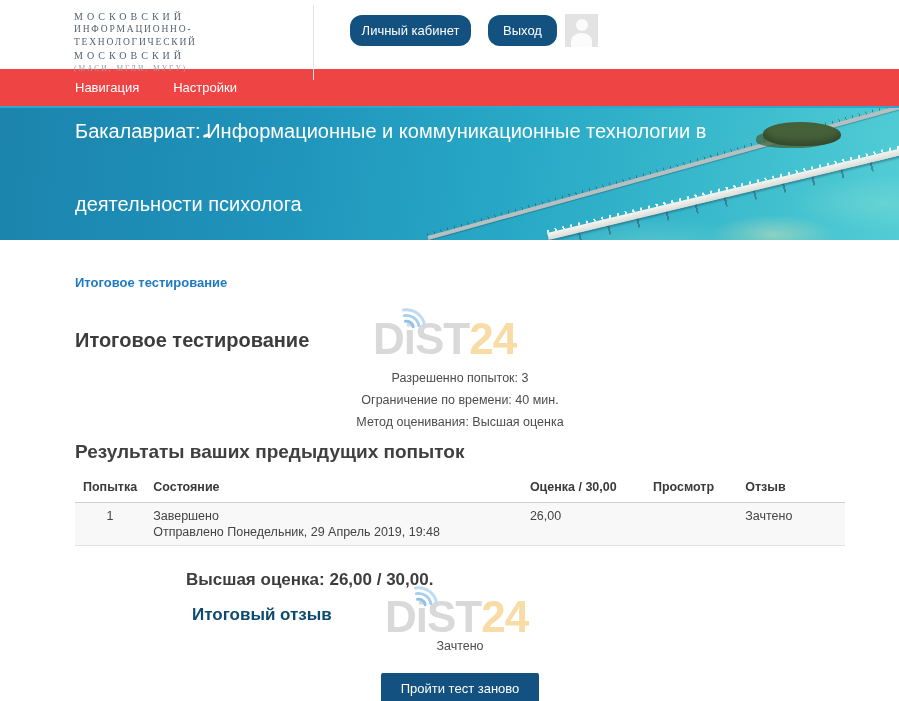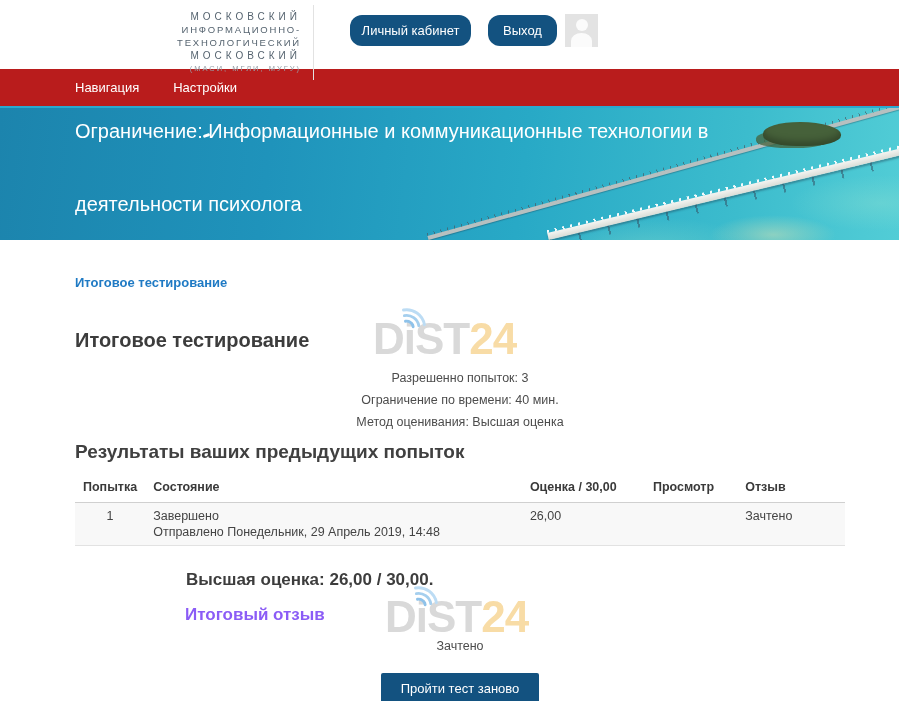--- a/index.html
+++ b/index.html
@@ -6,40 +6,40 @@
   html,body { margin:0; padding:0; background:#fff; }
   .page {
     position:relative; width:899px; height:701px; overflow:hidden;
     background:#fff; font-family:"Liberation Sans", sans-serif;
   }
 
   
   .site-header { position:relative; height:69px; background:#fff; }
   .logo {
     position:absolute; left:70px; top:5px; width:244px; padding:5px 12px 6px 4px;
-    text-align:right; border-right:1px solid #e2e2e2; color:#55636f; cursor:pointer;
+    text-align:left; border-right:1px solid #e2e2e2; color:#55636f; cursor:pointer;font-family:Liberation Serif, serif;
   }
   .logo-l1 { font-size:10px; letter-spacing:4px; line-height:13px; }
   .logo-l2 { font-size:9.5px; letter-spacing:1.8px; line-height:13px; }
   .logo-l3 { font-size:10px; letter-spacing:4px; line-height:13px; }
   .logo-l4 { font-size:7.5px; letter-spacing:2px; line-height:11px; color:#97a0a9; margin-top:1px; }
 
   .btn-header {
     position:absolute; top:15px; height:31px; background:#135280; color:#fff;
     border:none; border-radius:12px; font-size:13px; font-family:inherit; cursor:pointer;
   }
   .btn-cabinet { left:350px; width:121px; }
   .btn-logout  { left:488px; width:69px;  }
 
   .avatar { position:absolute; left:565px; top:14px; width:33px; height:33px; background:#e3e3e3; overflow:hidden; cursor:pointer; }
   .avatar .head { position:absolute; left:10.5px; top:5px; width:12px; height:12px; border-radius:50%; background:#fbfbfb; }
   .avatar .torso { position:absolute; left:6px; top:19px; width:21px; height:16px; border-radius:50% 50% 0 0; background:#fbfbfb; }
 
   
-  .navbar { height:37px; background:#b91c1c; display:flex; align-items:center; gap:34px; padding-left:75px; }
+  .navbar { height:37px; background:#ef4444; display:flex; align-items:center; gap:34px; padding-left:75px; }
   .nav-item { color:#ffffff; font-size:13px; cursor:pointer; }
 
   
   .hero {
     position:relative; height:134px; overflow:hidden;
     background:linear-gradient(97deg,#1c84ad 0%, #1f93bb 30%, #28a9c6 58%, #3cbccd 82%, #52cdd6 100%);
     border-top:2px solid #2ba8cf;
   }
   .hero::before {
     content:""; position:absolute; inset:0;
@@ -113,21 +113,21 @@
   .col-feedback { width:14%;margin-top:31px; }
   .results-table td {
     padding:5px 8px; background:#f8f8f8; border-bottom:1px solid #e2e2e2;
     vertical-align:top; line-height:16px;
   }
   td.cell-attempt { text-align:center; }
 
   .results-indent { margin-left:110px; margin-top:24px; }
   .grade-line { margin:1px; font-size:17px; font-weight:bold; color:#3d3d3d; }
   .feedback-row { position:relative; margin-top:15px; }
-  .feedback-heading { margin:0; font-size:17px; font-weight:bold; color:#8b5cf6; position:relative; z-index:1; }
+  .feedback-heading { margin:7px; font-size:17px; font-weight:bold; color:#0c4a6e; position:relative; z-index:1; }
   .feedback-value { margin:14px 0 0; text-align:center; font-size:12.5px; color:#4c4c4c; position:relative; z-index:1; }
   .retake-wrap { text-align:center; margin-top:20px; position:relative; z-index:1; }
   .retake-btn {
     background:#135280; color:#fff; border:none; border-radius:2px;
     font-size:13px; font-family:inherit; padding:8px 20px; height:31px; cursor:pointer;
   }
 </style>
 </head>
 <body>
 
@@ -152,21 +152,21 @@
     <span class="nav-item">Навигация</span>
     <span class="nav-item">Настройки</span>
   </div>
 
   <div class="hero">
     <div class="bridge-old"></div>
     <div class="bridge-new"></div>
     <div class="island"></div>
     <div class="boat"></div>
     <div class="hero-title">
-      <div class="line1">Ограничение: Информационные и коммуникационные технологии в</div>
+      <div class="line1">Бакалавриат: Информационные и коммуникационные технологии в</div>
       <div class="line2">деятельности психолога</div>
     </div>
   </div>
 
   <div class="breadcrumbs">
     <div class="crumb-row2">
       <span class="crumb">Итоговое тестирование</span>
     </div>
   </div>
 
@@ -199,21 +199,21 @@
           <th class="col-grade">Оценка / 30,00</th>
           <th class="col-review">Просмотр</th>
           <th class="col-feedback">Отзыв</th>
         </tr>
       </thead>
       <tbody>
         <tr>
           <td class="cell-attempt">1</td>
           <td>
             <div>Завершено</div>
-            <div>Отправлено Понедельник, 29 Апрель 2019, 14:48</div>
+            <div>Отправлено Понедельник, 29 Апрель 2019, 19:48</div>
           </td>
           <td>26,00</td>
           <td></td>
           <td>Зачтено</td>
         </tr>
       </tbody>
     </table>
 
     <div class="results-indent">
       <p class="grade-line">Высшая оценка: 26,00 / 30,00.</p>

